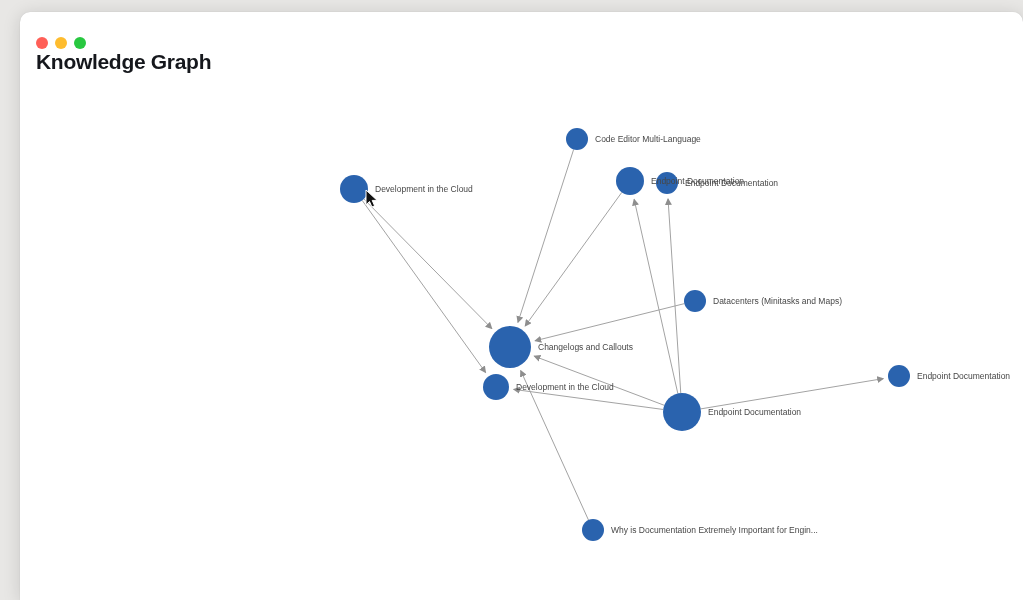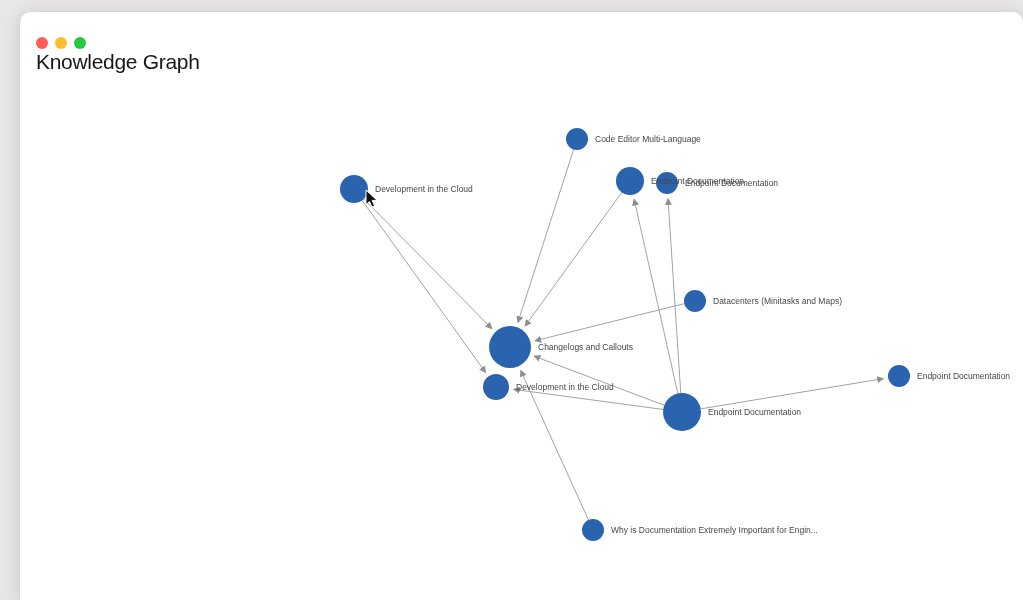--- a/index.html
+++ b/index.html
@@ -31,21 +31,21 @@
   .tl {
     width: 12px; height: 12px;
     border-radius: 50%;
     display: inline-block;
   }
   .window-title {
     position: absolute;
     left: 16px; top: 38px;
     margin: 0;
     font-size: 21px;
-    font-weight: 400;
+    font-weight: 700;
     letter-spacing: -0.3px;
     color: #15171c;
   }
   #graph-svg {
     position: absolute;
     left: 0; top: 0;
     width: 1023px; height: 600px;
   }
   #graph-svg text {
     font-family: "Liberation Sans", sans-serif;

